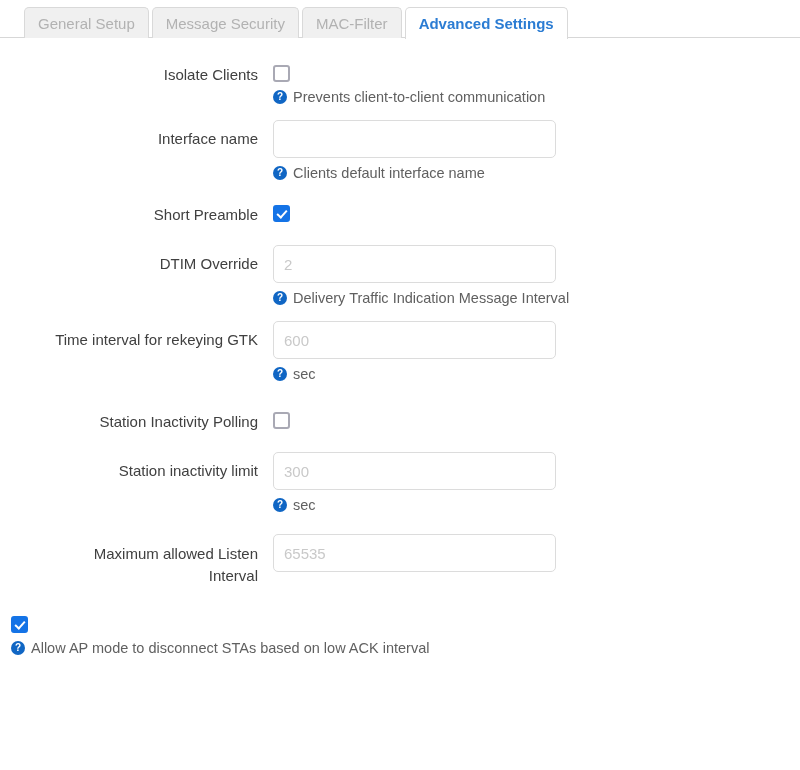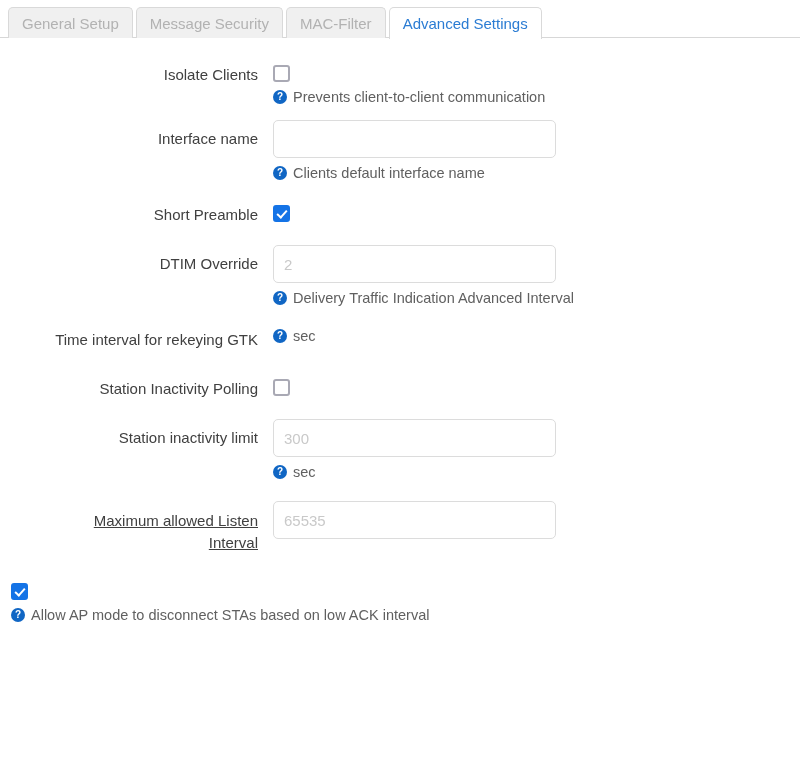--- a/index.html
+++ b/index.html
@@ -13,21 +13,21 @@
     font-family: "Liberation Sans", sans-serif;
     font-size: 15px;
     color: #404040;
     overflow: hidden;
   }
 
   
   .tabbar {
     position: relative;
     height: 38px;
-    padding-left: 8px;
+    padding-left: 24px;
     box-sizing: border-box;
     display: flex;
     align-items: flex-end;
   }
   .tabbar::after {
     content: "";
     position: absolute;
     left: 0;
     right: 0;
     bottom: 0;
@@ -51,21 +51,21 @@
     white-space: nowrap;
     cursor: pointer;
   }
   .tab.active {
     background: #ffffff;
     color: #2b7cd3;
     height: 32px;
     line-height: 31px;
     margin-bottom: -1px;
     border-color: #d9d9d9;
-    font-weight: normal;
+    font-weight: bold;
   }
 
   
   .form {
     padding-top: 18px;
     margin-left: 11px;
   }
   .row {
     display: flex;
     align-items: flex-start;
@@ -77,21 +77,20 @@
     text-align: right;
     padding-right: 15px;
     box-sizing: border-box;
     color: #404040;
     font-size: 15px;
     line-height: 20px;
     padding-top: 9px;
   }
   .row-label.two-line {
     line-height: 22px;
-    text-decoration: underline;
   }
   .row-field {
     flex: 1;
     min-width: 0;
   }
 
   
   .cb {
     width: 17px;
     height: 17px;
@@ -216,30 +215,31 @@
   </div>
 
   <div class="spacer-md"></div>
 
   <div class="row">
     <div class="row-label">DTIM Override</div>
     <div class="row-field">
       <input class="tinput" type="text" placeholder="2" style="">
       <div class="help">
         <span class="help-icon">?</span>
-        <span>Delivery Traffic Indication Advanced Interval</span>
+        <span>Delivery Traffic Indication Message Interval</span>
       </div>
     </div>
   </div>
 
   <div class="spacer-sm"></div>
 
   <div class="row">
     <div class="row-label">Time interval for rekeying GTK</div>
     <div class="row-field">
+      <input class="tinput" type="text" placeholder="600" style="">
       <div class="help">
         <span class="help-icon">?</span>
         <span>sec</span>
       </div>
     </div>
   </div>
 
   <div class="spacer-md"></div>
 
   <div class="row">

